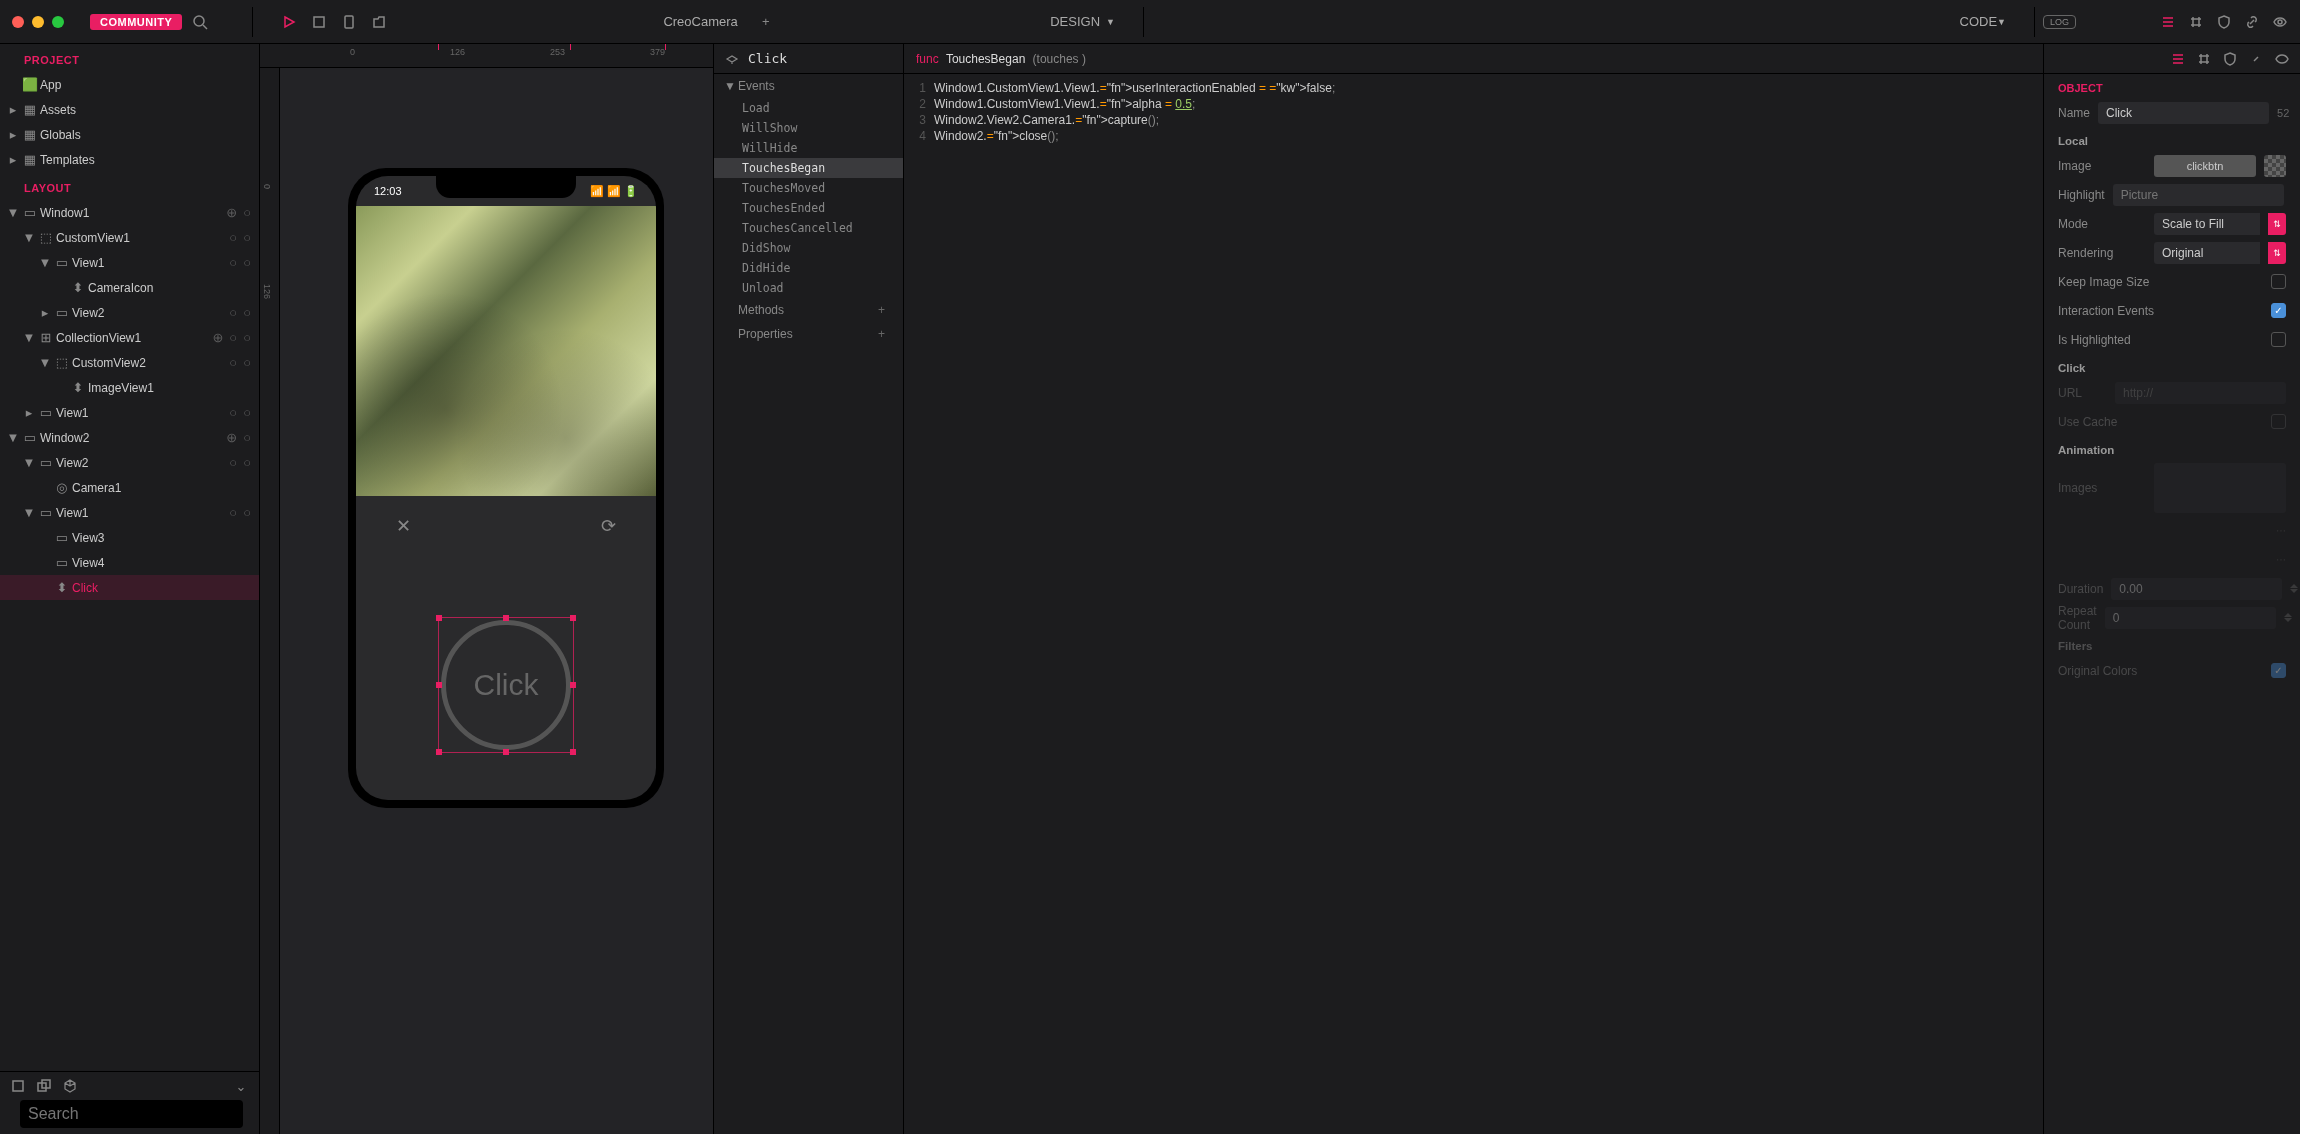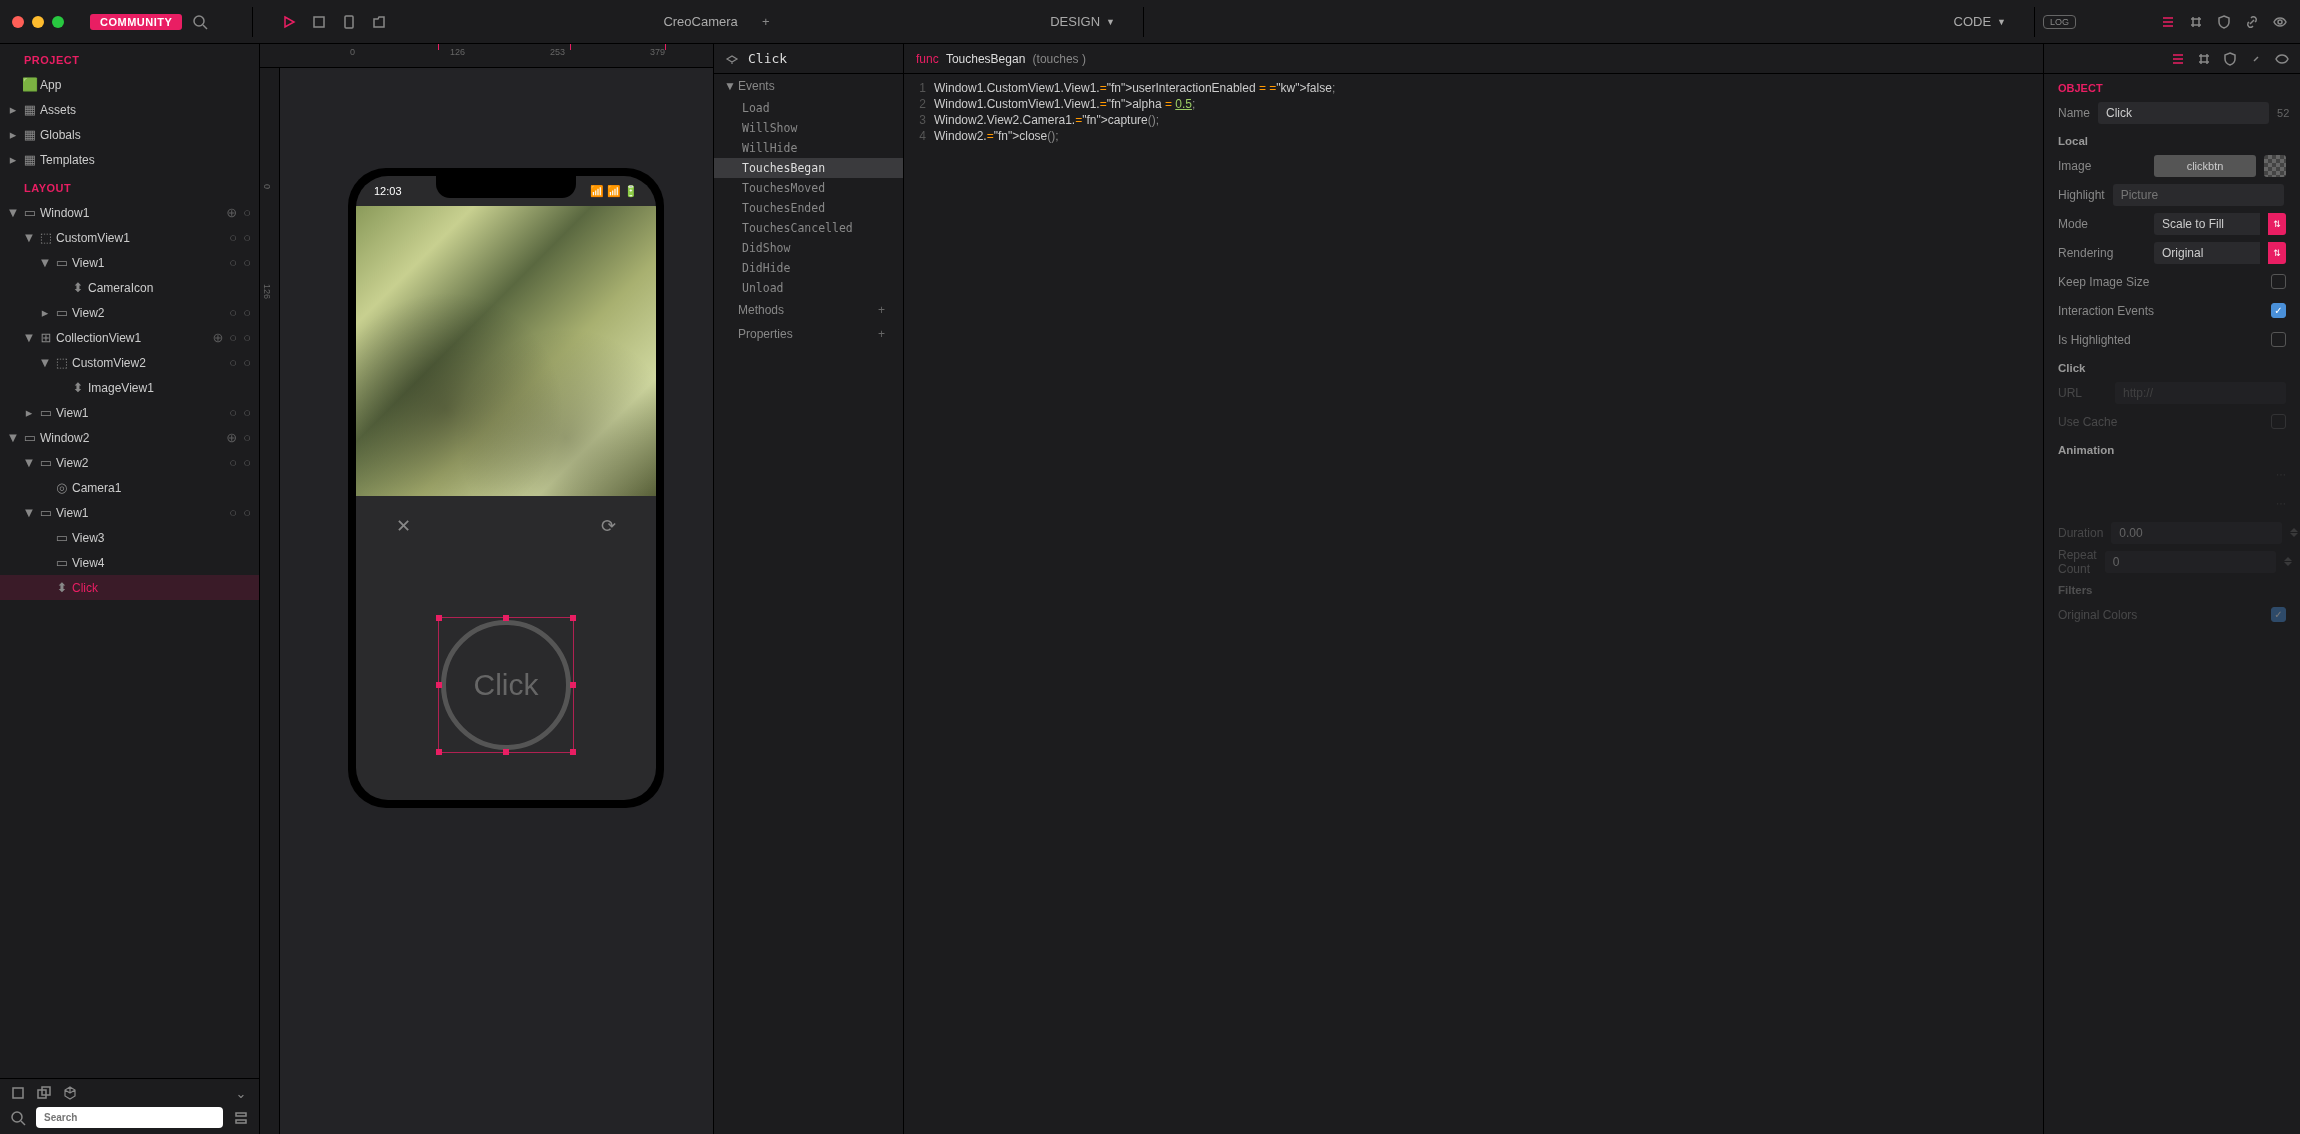--- a/index.html
+++ b/index.html
@@ -12,21 +12,21 @@
 .dot { width: 12px; height: 12px; border-radius: 50%; }
 .dot.red { background: #ff5f57; }
 .dot.yellow { background: #febc2e; }
 .dot.green { background: #28c840; }
 .community { background: #e91e63; color: #fff; font-weight: 600; padding: 2px 10px; border-radius: 3px; font-size: 11px; letter-spacing: 0.5px; }
 .tb-left { display:flex; align-items:center; gap:10px; width: 232px; }
 .tb-center { flex: 1; display: flex; align-items: center; }
 .tb-play { margin-left: 20px; display:flex; gap:14px; align-items:center; }
 .tb-title { flex:1; text-align:center; color:#aaa; display:flex; align-items:center; justify-content:center; gap:20px; }
 .tb-mode { display:flex; align-items:center; gap:6px; color:#aaa; margin-right: 20px; }
-.tb-code { display:flex; align-items:center; gap:6px; color:#aaa; margin-right: 20px; }
+.tb-code { display:flex; align-items:center; color:#aaa; margin-right: 20px; }
 .tb-right { display:flex; align-items:center; gap:12px; }
 .log-badge { border:1px solid #666; border-radius:4px; font-size:9px; padding:1px 6px; color:#888; }
 .icon { width:16px; height:16px; display:inline-flex; align-items:center; justify-content:center; color:#888; }
 .icon.pink { color:#e91e63; }
 .sep-v { width:1px; height:30px; background:#000; margin:0 8px; }
 
 
 .main { flex:1; display:flex; overflow:hidden; }
 
 
@@ -36,21 +36,21 @@
 .tree-row { display:flex; align-items:center; height:25px; padding-right:8px; cursor:default; }
 .tree-row .disclosure { width:14px; display:flex; justify-content:center; color:#888; }
 .tree-row .ticon { width:20px; display:flex; justify-content:center; color:#888; }
 .tree-row .tlabel { flex:1; color:#ccc; font-size:12px; }
 .tree-row .tactions { display:flex; gap:6px; opacity:0.5; }
 .tree-row.selected { background: rgba(233,30,99,0.15); }
 .tree-row.selected .tlabel { color:#e91e63; }
 .ind-0{padding-left:6px}.ind-1{padding-left:22px}.ind-2{padding-left:38px}.ind-3{padding-left:54px}
 .left-footer { border-top:1px solid #000; padding:6px 10px; display:flex; flex-direction:column; gap:6px; }
 .lf-row { display:flex; align-items:center; gap:10px; }
-.search-input { flex:1; background:#ffffff; border:none; color:#888; padding:5px 8px; border-radius:4px; font-size:10px;font-weight:bold; }
+.search-input { flex:1; background:#000000; border:none; color:#888; padding:5px 8px; border-radius:4px; font-size:16px; }
 
 
 .canvas-wrap { width: 454px; background:#232326; position:relative; display:flex; flex-direction:column; border-right:1px solid #000; }
 .ruler-top { height:24px; background:#1c1c1e; border-bottom:1px solid #000; position:relative; font-size:9px; color:#666; }
 .ruler-top .tick { position:absolute; top:3px; }
 .ruler-top .mark { position:absolute; top:0; width:1px; height:6px; background:#e91e63; }
 .canvas-body { flex:1; display:flex; }
 .ruler-left { width:20px; background:#1c1c1e; border-right:1px solid #000; position:relative; }
 .ruler-left .tick { position:absolute; left:2px; font-size:9px; color:#666; writing-mode:vertical-lr; }
 .canvas-area { flex:1; position:relative; background:#232326; overflow:hidden; }
@@ -576,20 +576,24 @@
       <div class="insp-sub">Click</div>
       <div class="prop-row dim-text">
         <span class="prop-label">URL</span>
         <input class="prop-input dim" placeholder="http://" style="">
       </div>
       <div class="prop-row dim-text">
         <span class="prop-label" style="width:auto;flex:1">Use Cache</span>
         <div class="checkbox"></div>
       </div>
       <div class="insp-sub">Animation</div>
+      <div class="prop-row dim-text" style="height:56px">
+        <span class="prop-label">Images</span>
+        <div class="multiline"></div>
+      </div>
       <div class="prop-row dim-text" style="justify-content:flex-end">
           <span style="font-size:10px;color:#555">⋯</span>
         </div>
       <div class="prop-row dim-text" style="justify-content:flex-end">
           <span style="font-size:10px;color:#555">⋯</span>
         </div>
       <div class="prop-row dim-text">
         <span class="prop-label">Duration</span>
         <input class="prop-input" value="0.00" style="">
         <div class="stepper">

